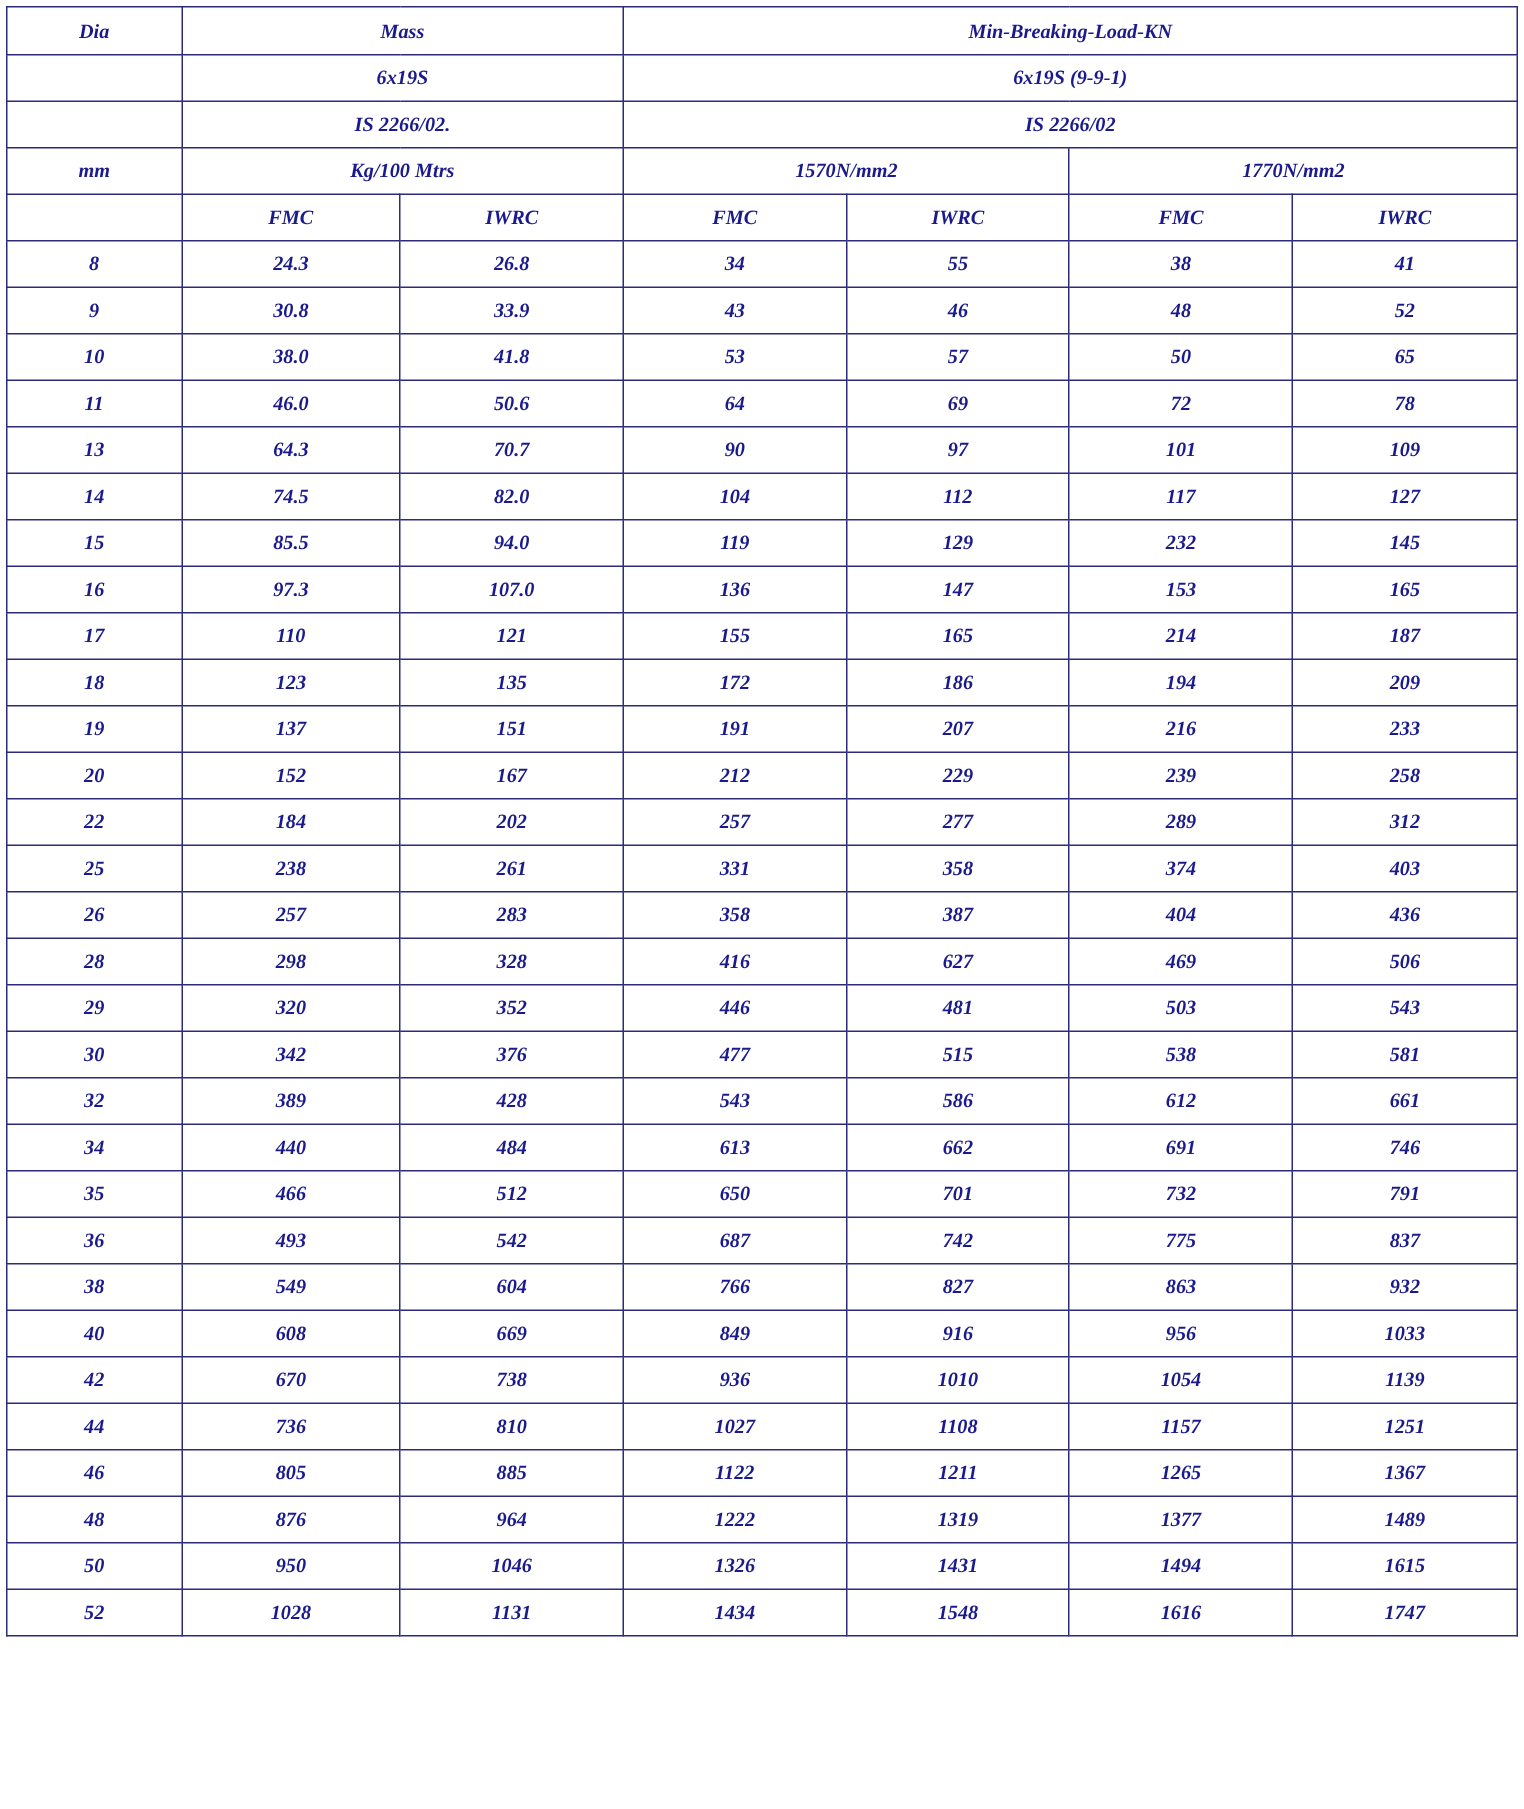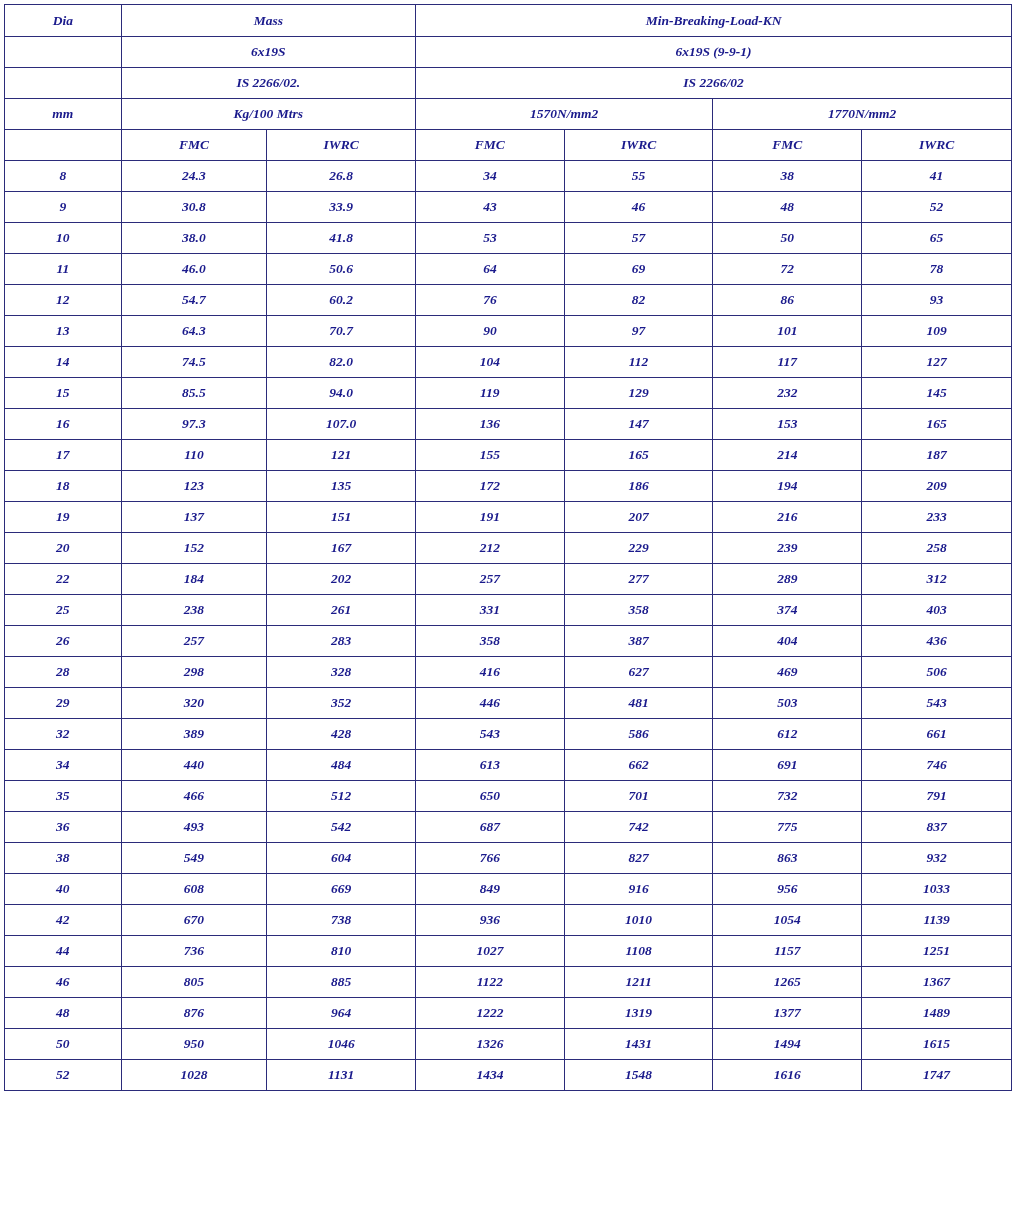--- a/index.html
+++ b/index.html
@@ -147,29 +147,20 @@
         <tr>
           <td class="dia-val">11</td>
           <td>46.0</td>
           <td>50.6</td>
           <td>64</td>
           <td>69</td>
           <td>72</td>
           <td>78</td>
         </tr>
         <tr>
-          <td class="dia-val">12</td>
-          <td>54.7</td>
-          <td>60.2</td>
-          <td>76</td>
-          <td>82</td>
-          <td>86</td>
-          <td>93</td>
-        </tr>
-        <tr>
           <td class="dia-val">13</td>
           <td>64.3</td>
           <td>70.7</td>
           <td>90</td>
           <td>97</td>
           <td>101</td>
           <td>109</td>
         </tr>
         <tr>
           <td class="dia-val">14</td>
@@ -273,20 +264,29 @@
         <tr>
           <td class="dia-val">29</td>
           <td>320</td>
           <td>352</td>
           <td>446</td>
           <td>481</td>
           <td>503</td>
           <td>543</td>
         </tr>
         <tr>
+          <td class="dia-val">30</td>
+          <td>342</td>
+          <td>376</td>
+          <td>477</td>
+          <td>515</td>
+          <td>538</td>
+          <td>581</td>
+        </tr>
+        <tr>
           <td class="dia-val">32</td>
           <td>389</td>
           <td>428</td>
           <td>543</td>
           <td>586</td>
           <td>612</td>
           <td>661</td>
         </tr>
         <tr>
           <td class="dia-val">34</td>

